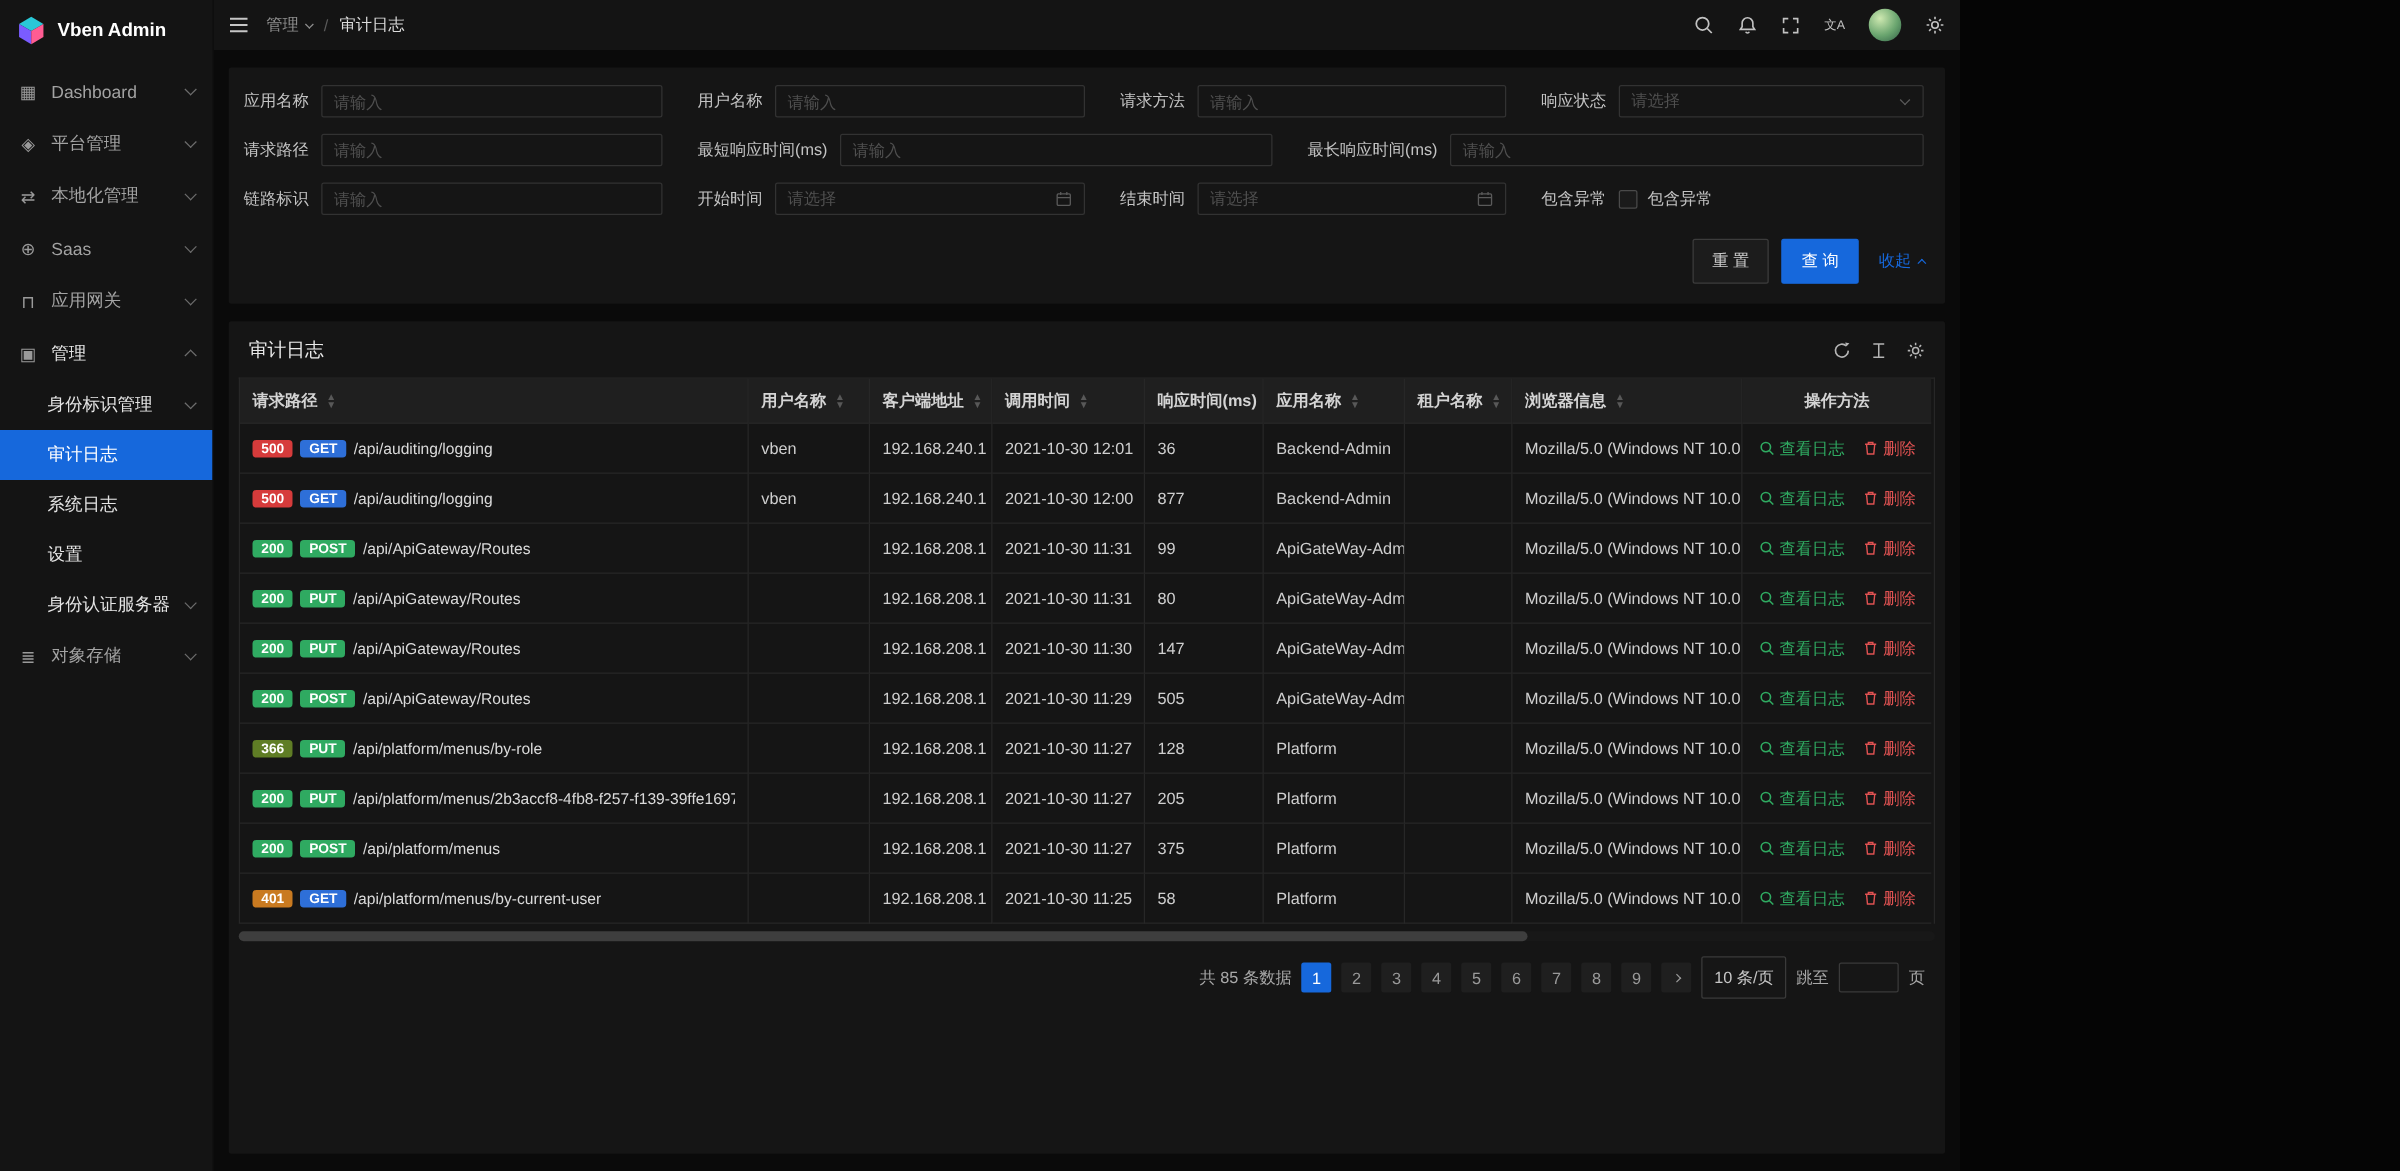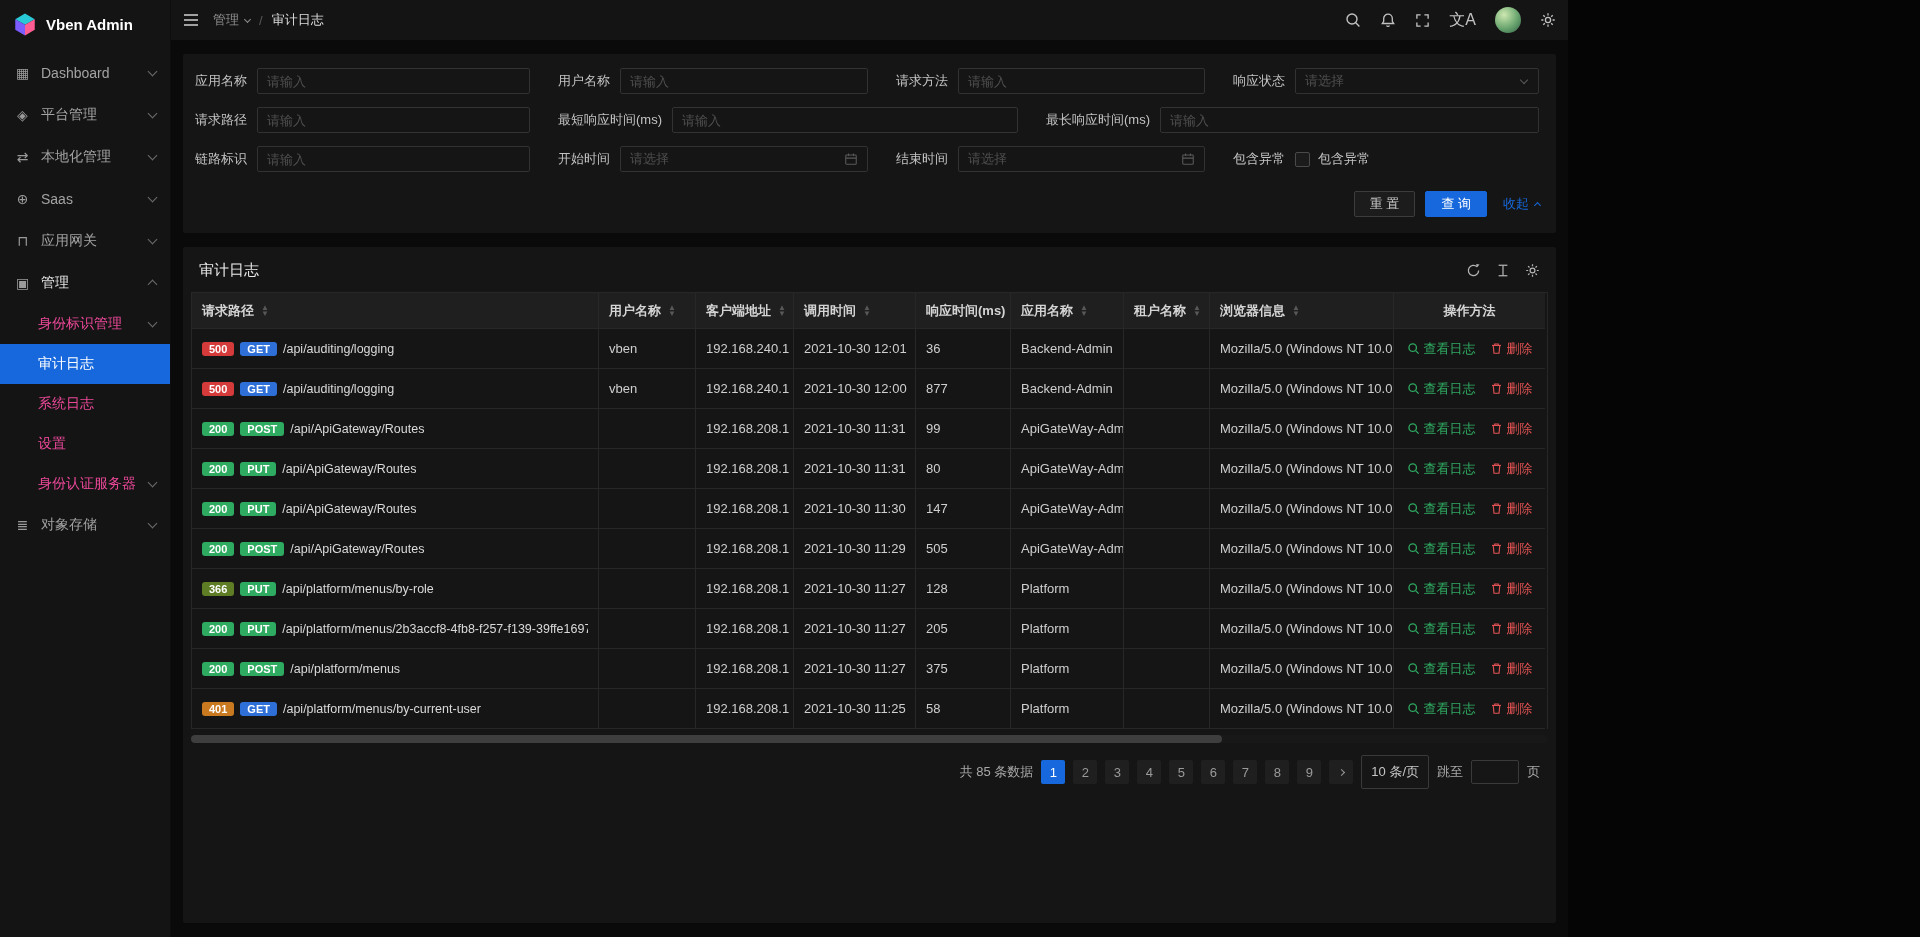--- a/index.html
+++ b/index.html
@@ -13,41 +13,41 @@
   
   .sidebar{width:171px;min-width:171px;background:var(--bar);border-right:1px solid #0d0d0d;display:flex;flex-direction:column}
   .logo{height:48px;display:flex;align-items:center;gap:8px;padding:0 12px;cursor:pointer}
   .logo .logo-title{color:#fff;font-size:15px;font-weight:bold;white-space:nowrap}
   .menu{flex:1;padding-top:4px;overflow:hidden}
   .menu-item{height:42px;display:flex;align-items:center;padding:0 14px;color:#a3a3a3;font-size:14px;cursor:pointer;white-space:nowrap}
   .menu-item .mi-icon{width:17px;margin-right:10px;font-size:14px;color:#9a9a9a;text-align:center;flex-shrink:0}
   .menu-item .mi-label{flex:1;overflow:hidden}
   .menu-item.open{color:#e4e4e4}
   .menu .chev{color:#6d6d6d}
-  .sub-item{height:40px;display:flex;align-items:center;padding:0 14px 0 38px;color:#ec4899;font-size:14px;cursor:pointer;white-space:nowrap}
+  .sub-item{height:40px;display:flex;align-items:center;padding:0 14px 0 38px;color:#e5e5e5;font-size:14px;cursor:pointer;white-space:nowrap}
   .sub-item .mi-label{flex:1;overflow:hidden}
   .sub-item.active{background:var(--accent);color:#fff}
 
   
   .chev{display:inline-block;width:7px;height:7px;border-right:1.5px solid currentColor;border-bottom:1.5px solid currentColor}
   .chev.down{transform:rotate(45deg);margin-top:-3px}
   .chev.up{transform:rotate(225deg);margin-top:3px}
   .chev.right{transform:rotate(-45deg)}
 
   
   .main{flex:1;display:flex;flex-direction:column;min-width:0}
   .topbar{height:40px;background:var(--bar);display:flex;align-items:center;padding:0 12px;gap:14px;flex-shrink:0}
   .hamburger{display:flex;align-items:center;color:#c6c6c6;cursor:pointer}
   .breadcrumb{display:flex;align-items:center;gap:9px;font-size:13px;color:var(--muted)}
   .bc-item{display:flex;align-items:center;gap:6px;cursor:pointer}
   .bc-item .chev{width:5px;height:5px;border-width:1.2px;margin-top:-2px}
   .bc-sep{color:#5a5a5a}
   .bc-cur{color:#dcdcdc}
   .h-right{margin-left:auto;display:flex;align-items:center;gap:19px}
-  .hicon{color:#c2c2c2;cursor:pointer;display:flex;align-items:center;font-size:16px}
+  .hicon{color:#c2c2c2;cursor:pointer;display:flex;align-items:center;font-size:10px}
   .avatar{width:26px;height:26px;border-radius:50%;background:radial-gradient(circle at 35% 30%,#cde8b0,#6aa56f 55%,#2f5e45);cursor:pointer;flex-shrink:0}
 
   
   .content{flex:1;padding:14px 12px;display:flex;flex-direction:column;gap:14px;overflow:hidden}
   .panel{background:var(--panel);border-radius:2px}
 
   
   .search-panel{padding:14px 16px 0 12px;overflow:hidden}
   .f-row{display:flex;align-items:center;margin-bottom:13px}
   .field{display:flex;align-items:center;padding-right:28px}
@@ -56,21 +56,21 @@
   .field input::placeholder{color:#4f4f4f}
   .inputlike{display:flex;align-items:center;justify-content:space-between;cursor:pointer}
   .inputlike .ph{color:#4f4f4f}
   .inputlike .chev{flex:none;width:6px;height:6px;color:#5a5a5a;border-width:1.2px;margin-right:2px}
   .inputlike svg{color:#5a5a5a;flex-shrink:0}
   .fw1{width:363px}.fw2{width:338px}.fw3{width:337px}.fw4{width:306px;padding-right:0}
   .fw5{width:488px}.fw6{width:493px;padding-right:0}
   .checkbox{width:15px;height:15px;border:1px solid #4a4a4a;border-radius:2px;background:#1b1b1b;cursor:pointer;margin-right:8px;flex-shrink:0}
   .cb-label{font-size:13px;color:#c3c3c3}
   .f-actions{display:flex;justify-content:flex-end;align-items:center;gap:10px;padding:6px 0 16px}
-  .btn{height:26px;padding:0 15px;border-radius:2px;font-size:13px;cursor:pointer;font-family:inherit}
+  .btn{height:36px;padding:0 15px;border-radius:2px;font-size:13px;cursor:pointer;font-family:inherit}
   .btn.default{background:#1c1c1c;border:1px solid #3c3c3c;color:#cdcdcd}
   .btn.primary{background:var(--accent);border:1px solid var(--accent);color:#fff}
   .collapse-btn{display:flex;align-items:center;gap:6px;color:var(--accent);font-size:13px;cursor:pointer;margin-left:6px}
   .collapse-btn .chev{width:5px;height:5px;border-width:1.5px}
 
   
   .table-panel{flex:1;display:flex;flex-direction:column;padding:14px 0 6px;min-height:0}
   .t-head{display:flex;align-items:center;justify-content:space-between;padding:0 16px 12px}
   .t-title{font-size:15px;color:#e9e9e9}
   .t-tools{display:flex;gap:15px;color:#b5b5b5}

